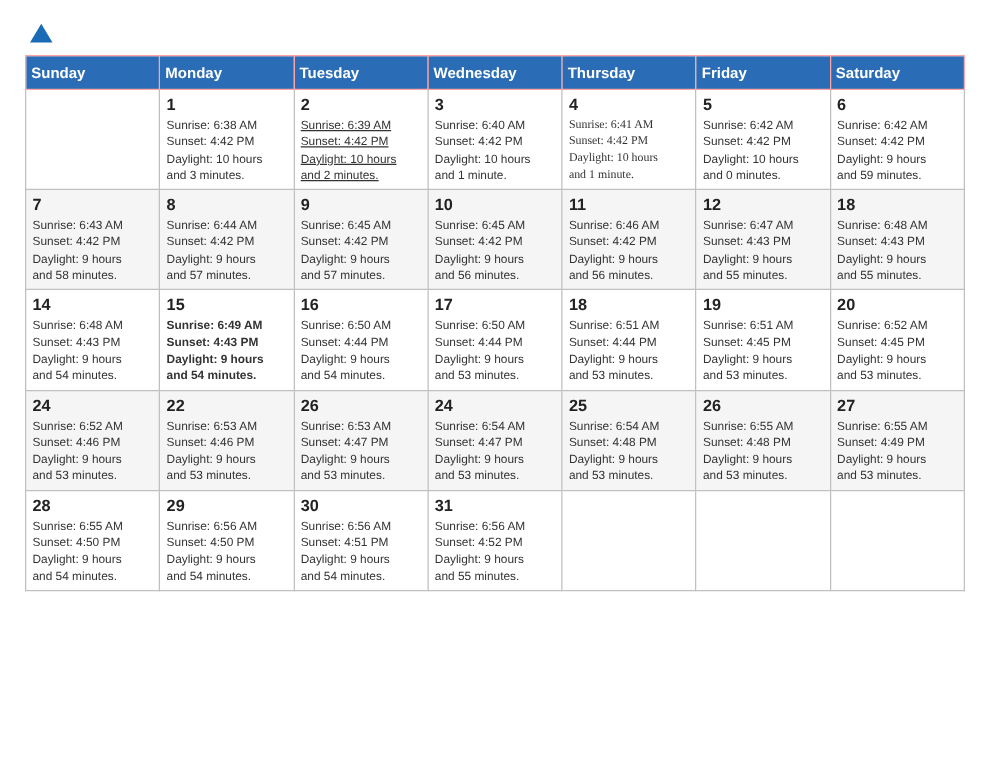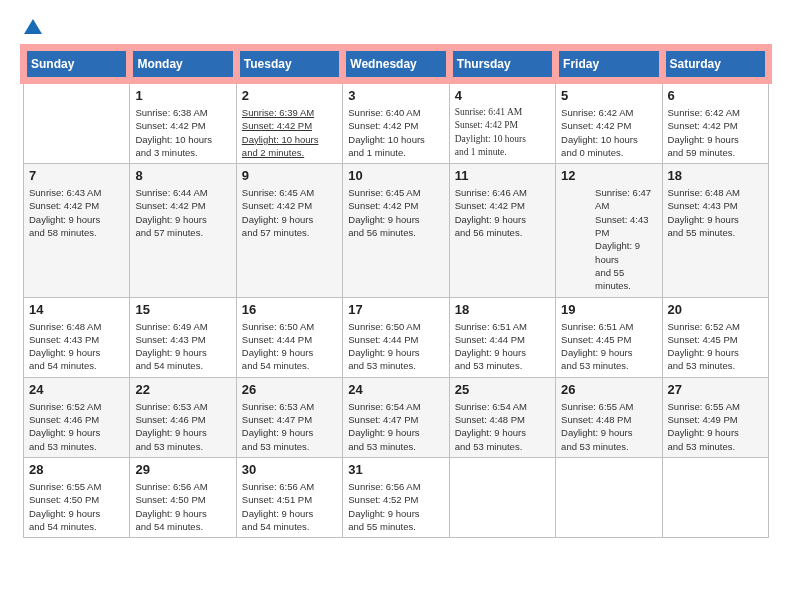--- a/index.html
+++ b/index.html
@@ -48,21 +48,21 @@
       border-collapse: collapse;
       margin-top: 4px;
     }
     .calendar th {
       background-color: #2a6cb5;
       color: #fff;
       font-size: 12px;
       font-weight: bold;
       padding: 6px 4px;
       text-align: left;
-      border: 7px solid #fca5a5;
+      border: 1px solid #fca5a5;
     }
     .calendar td {
       border: 1px solid #c0c0c0;
       vertical-align: top;
       padding: 4px 5px;
       font-size: 10px;
       color: #333;
       min-height: 80px;
       width: calc(100% / 7);
     }
@@ -198,21 +198,21 @@
           </td>
           <td>
             <span class="day-number">11</span>
             <div class="day-info" style="white-space: pre-line;">Sunrise: 6:46 AM
 Sunset: 4:42 PM
 Daylight: 9 hours
 and 56 minutes.</div>
           </td>
           <td>
             <span class="day-number">12</span>
-            <div class="day-info" style="white-space: pre-line; margin-left: 34px;">Sunrise: 6:47 AM
+            <div class="day-info" style="white-space: pre-line;">Sunrise: 6:47 AM
 Sunset: 4:43 PM
 Daylight: 9 hours
 and 55 minutes.</div>
           </td>
           <td>
             <span class="day-number">18</span>
             <div class="day-info" style="white-space: pre-line;">Sunrise: 6:48 AM
 Sunset: 4:43 PM
 Daylight: 9 hours
 and 55 minutes.</div>
@@ -221,21 +221,21 @@
         <tr>
           <td>
             <span class="day-number">14</span>
             <div class="day-info" style="white-space: pre-line;">Sunrise: 6:48 AM
 Sunset: 4:43 PM
 Daylight: 9 hours
 and 54 minutes.</div>
           </td>
           <td>
             <span class="day-number">15</span>
-            <div class="day-info" style="white-space: pre-line;">Sunrise: 6:49 AM
+            <div class="day-info" style="white-space: pre-line; font-weight: bold;">Sunrise: 6:49 AM
 Sunset: 4:43 PM
 Daylight: 9 hours
 and 54 minutes.</div>
           </td>
           <td>
             <span class="day-number">16</span>
             <div class="day-info" style="white-space: pre-line;">Sunrise: 6:50 AM
 Sunset: 4:44 PM
 Daylight: 9 hours
 and 54 minutes.</div>

